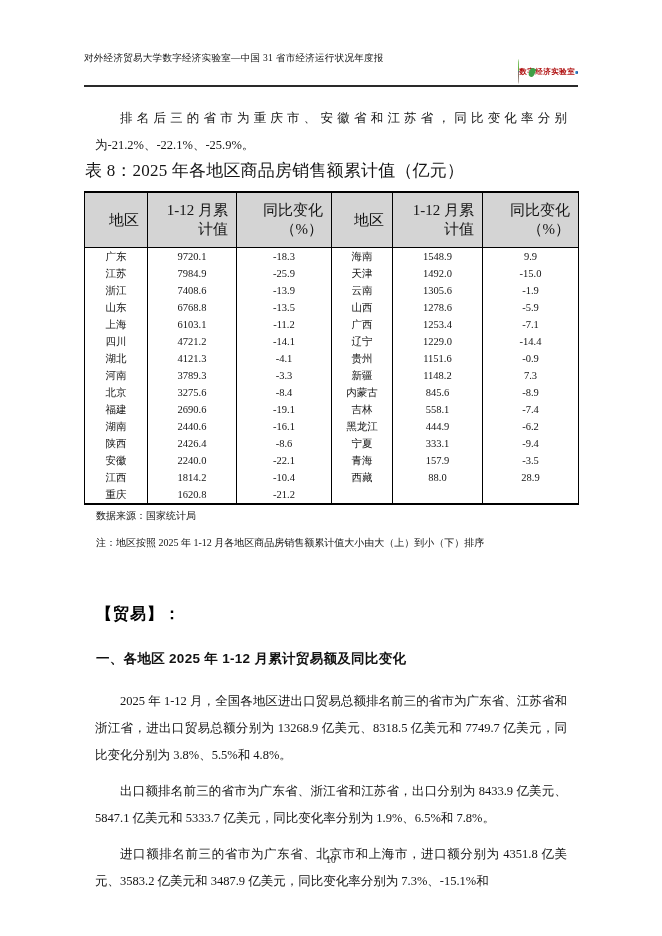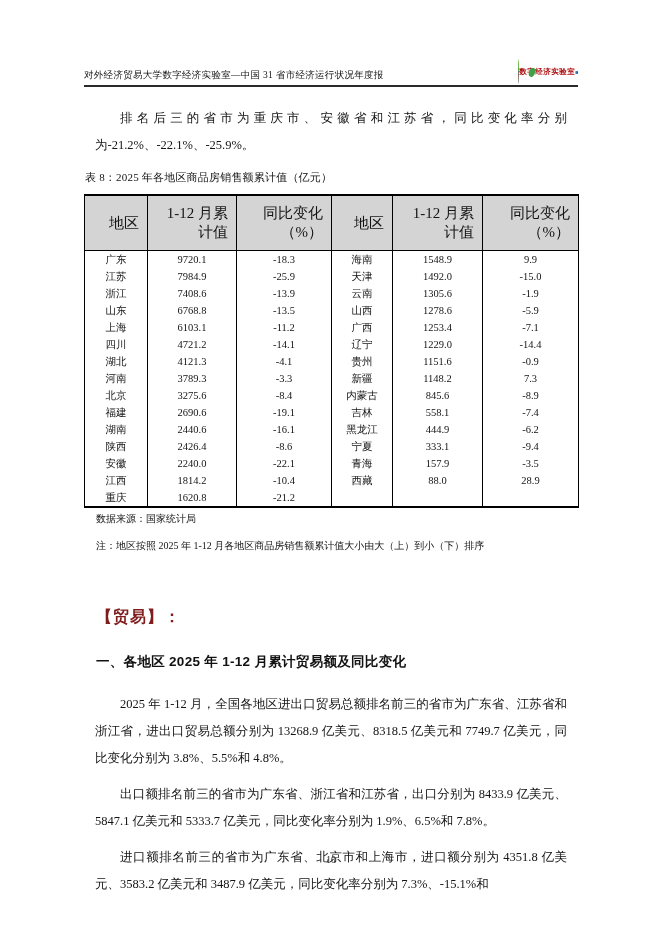--- a/index.html
+++ b/index.html
@@ -21,21 +21,21 @@
     width: 494px;
     height: 49px;
     border-bottom: 2px solid #2a2a2a;
     display: flex;
     justify-content: space-between;
     align-items: flex-end;
   }
   .doc-header-title {
     font-size: 9.5px;
     letter-spacing: 0.3px;
-    padding-bottom: 3px;
+    padding-bottom: 20px;
     white-space: nowrap;
   }
   .logo {
     display: flex;
     flex-direction: row;
     align-items: center;
     width: 60px;
     margin-bottom: 1px;
   }
   .logo-circle {
@@ -92,22 +92,22 @@
     line-height: 27px;
     text-align: justify;
     text-indent: 2em;
     margin: 0;
     padding: 0 11px;
   }
   .intro-para { margin-top: 13px; }
 
   
   .table-caption {
-    font-size: 11px;
-    margin: 11px 0 9px 1px;
+    font-size: 17px;
+    margin: 0 0 9px 1px;
     letter-spacing: 0.2px;
   }
   table.data-table {
     width: 494px;
     border-collapse: collapse;
     table-layout: fixed;
     border-bottom: 2.5px solid #000;
   }
   table.data-table thead th {
     background: #d4d4d4;
@@ -133,21 +133,21 @@
     line-height: 15px;
     margin: 12px;
   }
   .table-source { margin-top: 3px; }
 
   
   .section-heading {
     font-family: "Liberation Sans", sans-serif;
     font-weight: bold;
     font-size: 16px;
-    color: #7f1d1d;
+    color: #000000;
     margin: 54px 0 0 12px;
     letter-spacing: 1px;
   }
   .sub-heading {
     font-family: "Liberation Sans", sans-serif;
     font-weight: bold;
     font-size: 13.5px;
     color: #111;
     margin: 25px 0 0 12px;
     letter-spacing: 0.3px;

